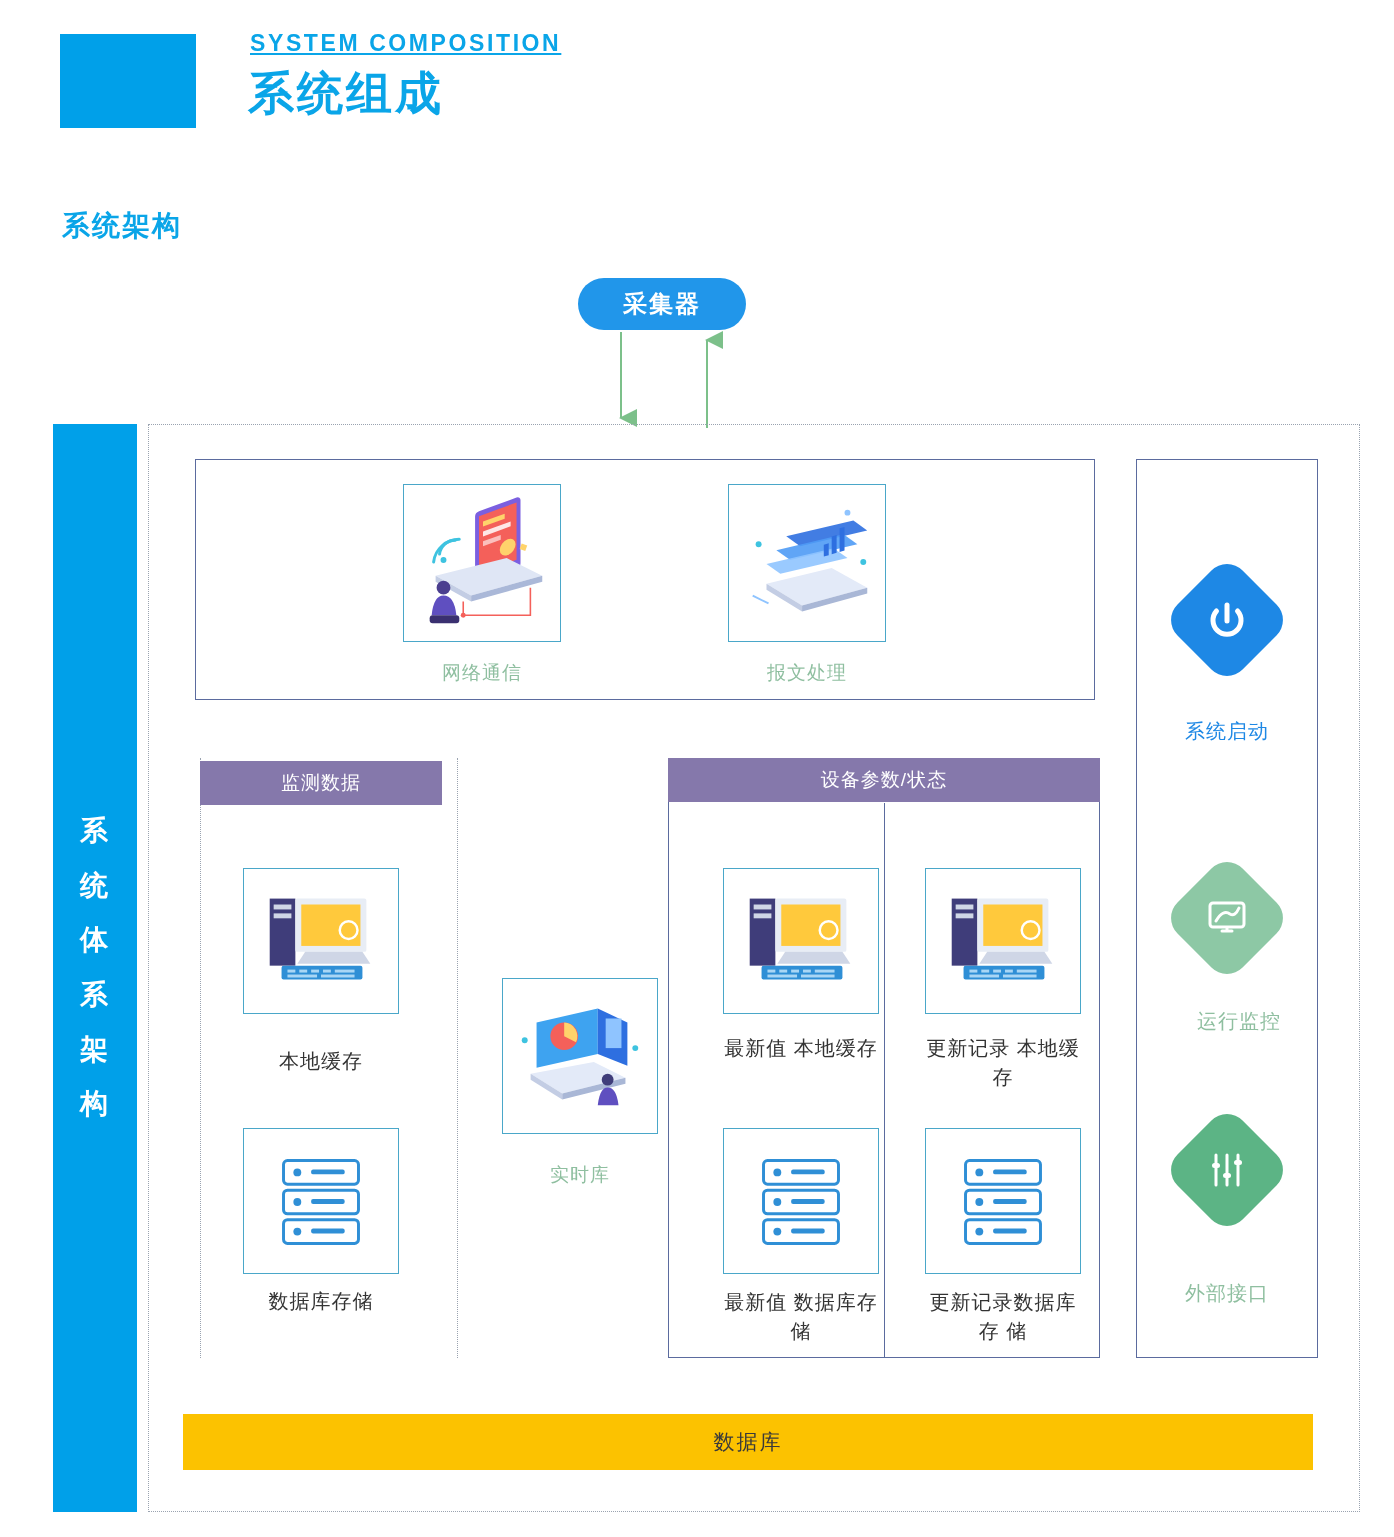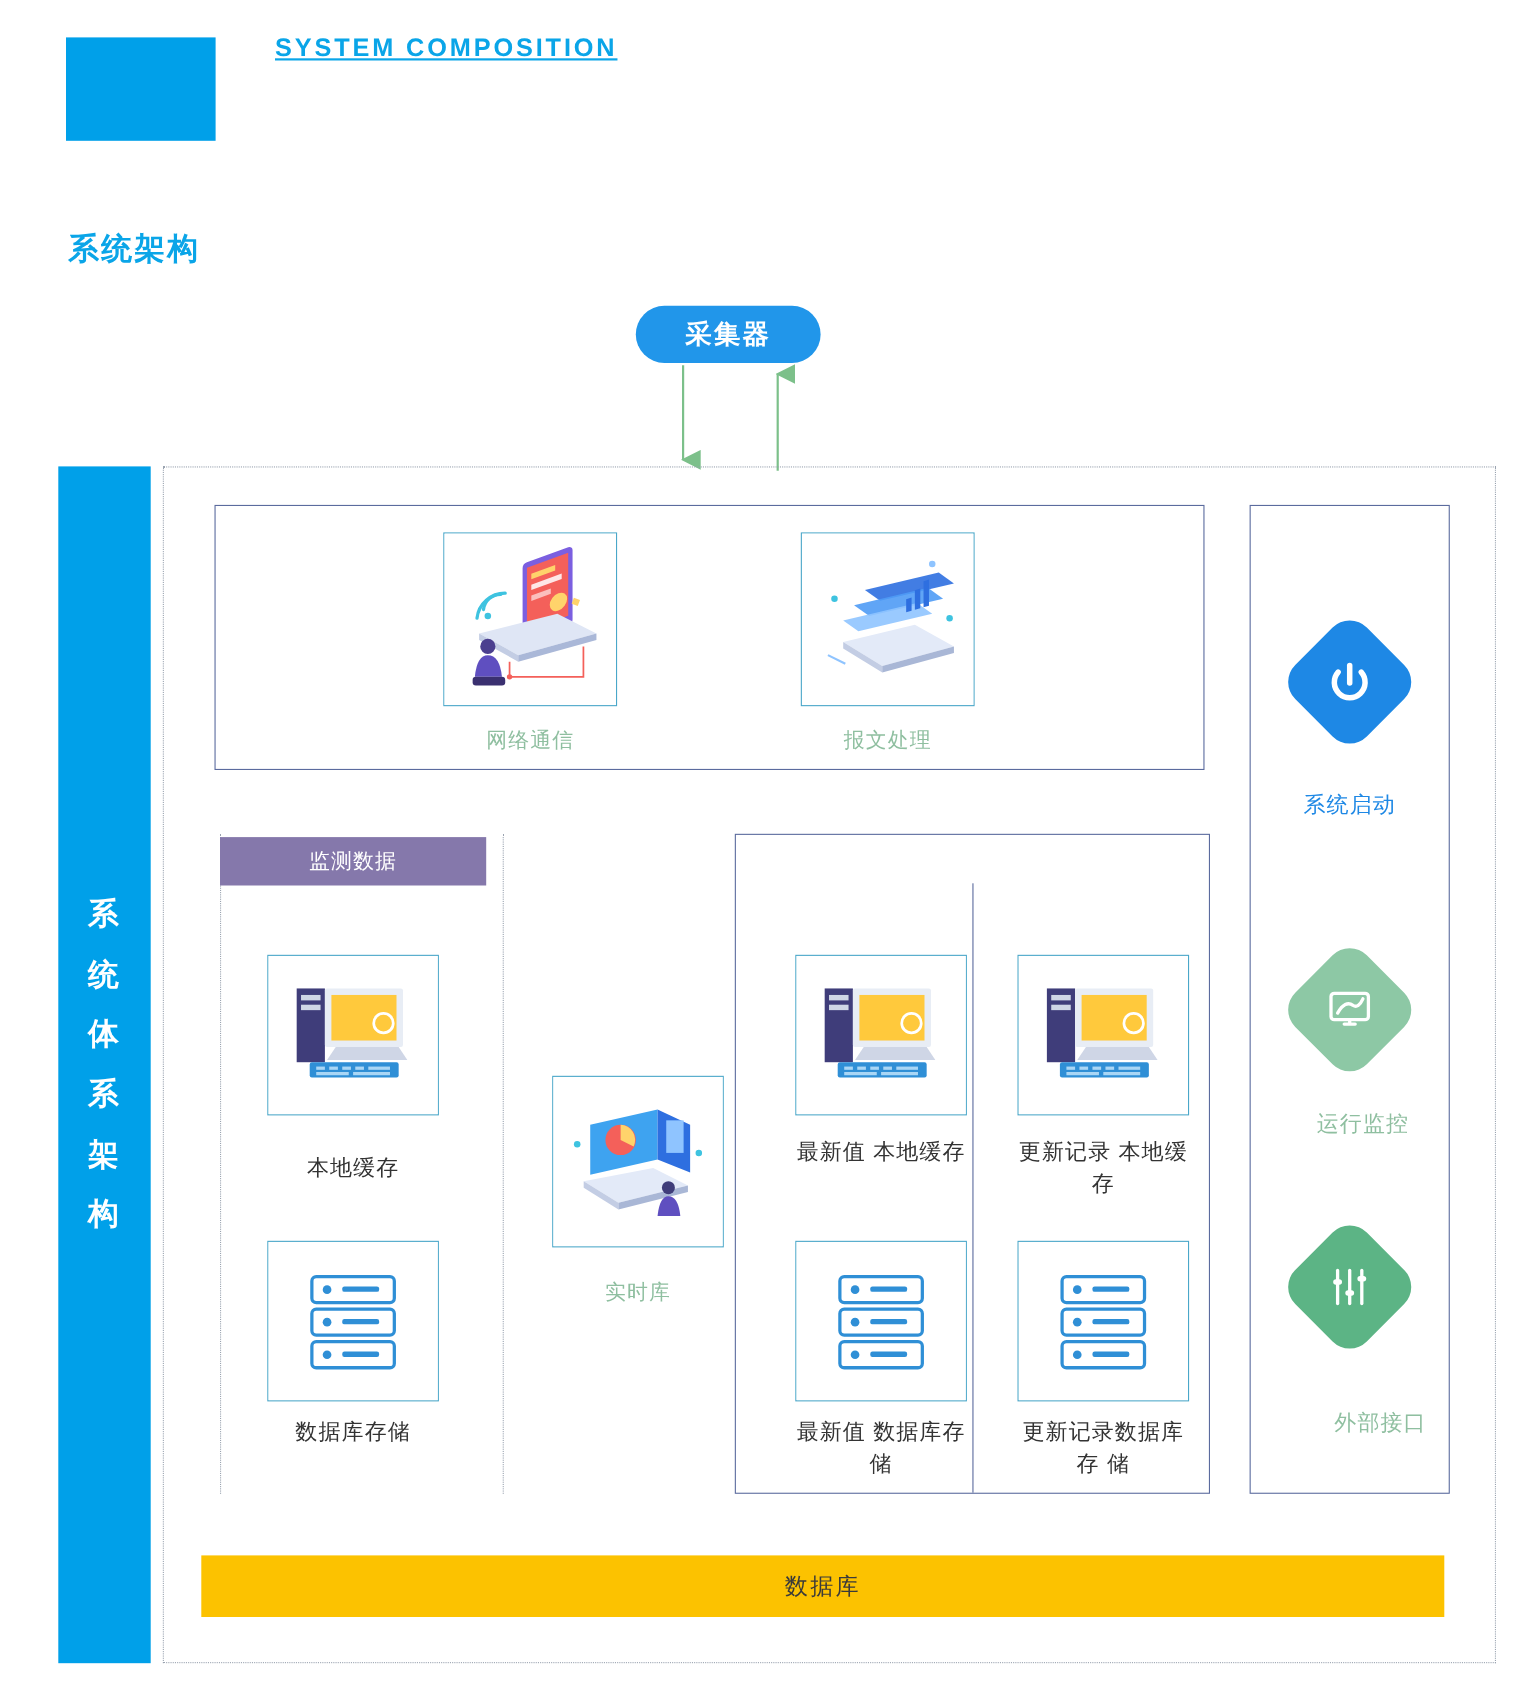--- a/index.html
+++ b/index.html
@@ -208,20 +208,21 @@
     box-sizing: border-box;
     pointer-events: none;
   }
 </style>
 </head>
 <body>
 
 <div class="header">
   <div class="header-square"></div>
   <div class="header-eng">SYSTEM COMPOSITION</div>
+  <div class="header-cn">系统组成</div>
 </div>
 <div class="section-title">系统架构</div>
 
 <div class="collector">
   <span>采集器</span>
 </div>
 <svg class="arrow-svg" viewBox="0 0 140 100">
   <defs>
     <marker id="ah-down" markerWidth="9" markerHeight="9" refX="4.5" refY="8" orient="auto">
       <path d="M0,0 L9,0 L4.5,9 z" fill="#7cc08a"></path>
@@ -382,20 +383,23 @@
       <circle cx="10" cy="6" r="6" fill="#3f3d7a"></circle>
       <path d="M0 32 q2 -18 10 -18 q9 0 11 18 z" fill="#5f4fc0"></path>
     </g>
     <circle cx="22" cy="62" r="3" fill="#3ec3e0"></circle>
     <circle cx="134" cy="70" r="3" fill="#3ec3e0"></circle>
   </svg>
 </div>
 <div class="cap" style="left:500px; top:1162px; width:160px;">实时库</div>
 
 <div class="panel-right">
+  <div class="purple-head" style="position:absolute; left:-1px; top:-1px; width:432px; height:44px;">
+    <span>设备参数/状态</span>
+  </div>
   <div class="divider-v"></div>
 </div>
 
 <div class="pic-box" style="left:723px; top:868px; width:156px; height:146px;">
   <svg width="100%" height="100%" viewBox="0 0 156 146">
     <rect width="156" height="146" fill="#fff"></rect>
     <rect x="26" y="30" width="26" height="68" fill="#3f3d7a"></rect>
     <rect x="30" y="36" width="18" height="5" fill="#cfd6e6"></rect>
     <rect x="30" y="45" width="18" height="5" fill="#cfd6e6"></rect>
     <rect x="52" y="30" width="72" height="54" rx="2" fill="#e8edf5"></rect>
@@ -507,17 +511,17 @@
       <line x1="23" y1="8" x2="23" y2="38"></line>
       <line x1="34" y1="8" x2="34" y2="38"></line>
     </g>
     <g fill="#fff">
       <rect x="8" y="16" width="8" height="5" rx="2.5"></rect>
       <rect x="19" y="26" width="8" height="5" rx="2.5"></rect>
       <rect x="30" y="13" width="8" height="5" rx="2.5"></rect>
     </g>
   </svg>
 </div>
-<div class="cap" style="left:1136px; top:1280px; width:182px; font-size:20px;padding-left:28px;">外部接口</div>
+<div class="cap" style="left:1136px; top:1280px; width:182px; font-size:20px;">外部接口</div>
 
 <div class="db-bar">
   <span>数据库</span>
 </div>
 
 </body></html>

